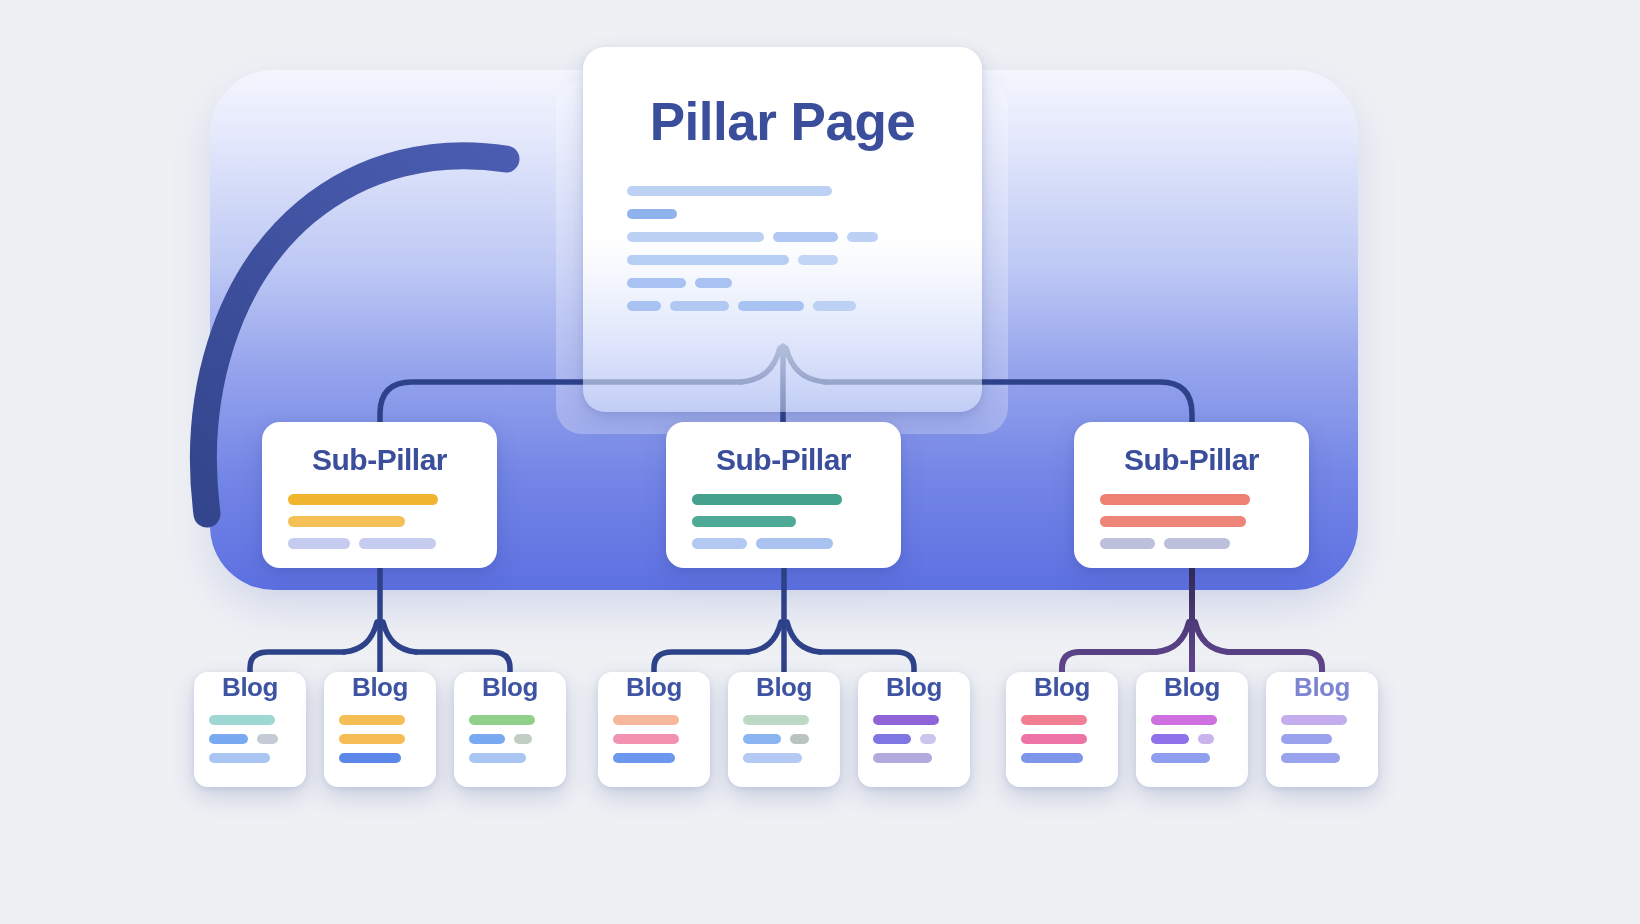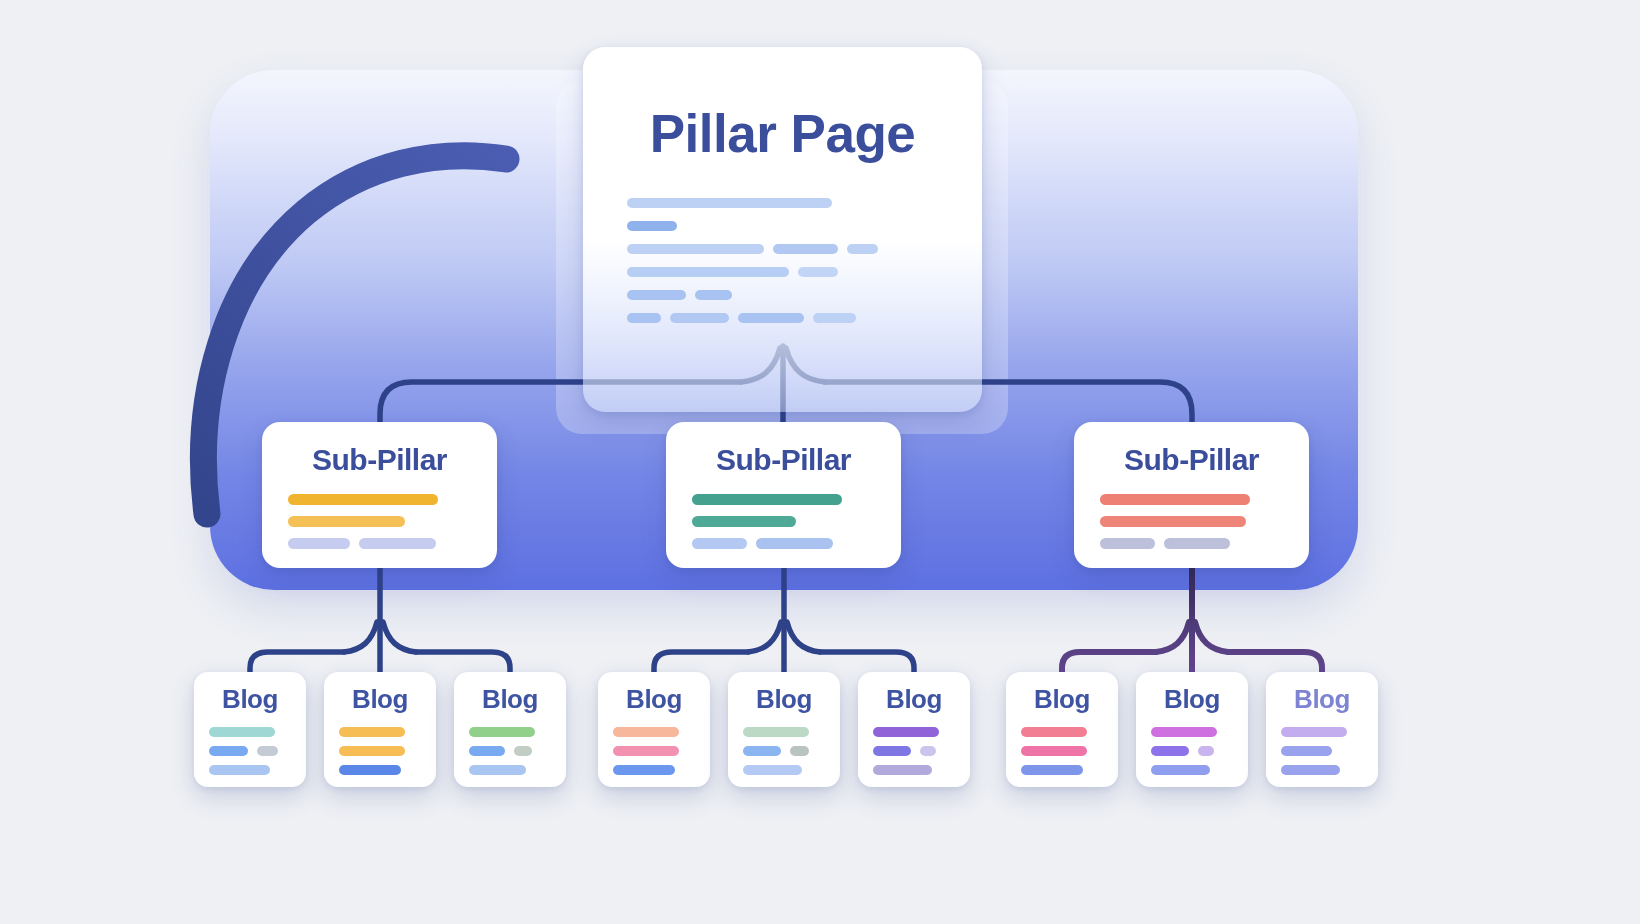--- a/index.html
+++ b/index.html
@@ -29,30 +29,30 @@
   .purple-line{stroke:url(#pgrad);stroke-width:6px;}
 
   
   .card{position:absolute;z-index:3;background:#fff;border-radius:16px;
     box-shadow:0 10px 24px rgba(43,61,140,0.18),0 2px 6px rgba(43,61,140,0.10);}
   .card-title{font-weight:bold;color:var(--title,#3b4e9b);text-align:center;letter-spacing:-0.5px;}
 
   .pillar{left:583px;top:47px;width:399px;height:365px;border-radius:22px;
     background:linear-gradient(180deg,#ffffff 0%,#ffffff 52%,
       rgba(243,247,255,0.78) 74%,rgba(224,234,253,0.48) 100%);}
-  .pillar .card-title{font-size:53px;margin-top:56px;}
+  .pillar .card-title{font-size:53px;margin-top:44px;}
   .pillar .sk{margin:34px 44px 0 44px;--segh:10px;row-gap:13px;}
 
   .sub{width:235px;height:146px;border-radius:18px;top:422px;}
   .sub .card-title{font-size:30px;margin-top:21px;}
   .sub .sk{margin:17px 26px 0 26px;--segh:11px;row-gap:11px;}
   .sub1{left:262px;}.sub2{left:666px;}.sub3{left:1074px;}
 
   .blog{width:112px;height:115px;border-radius:14px;top:672px;}
-  .blog .card-title{font-size:26px;margin-top:12px;}
+  .blog .card-title{font-size:26px;margin-top:0;}
   .blog .sk{margin:12px 15px 0 15px;--segh:10px;row-gap:9px;}
 
   .sk{display:flex;flex-direction:column;}
   .sk-row{display:flex;gap:9px;}
   .sk-seg{height:var(--segh);border-radius:6px;flex:0 0 auto;}
 </style>
 </head>
 <body style="background: rgb(238, 240, 244);">
 
 <div class="stage">

